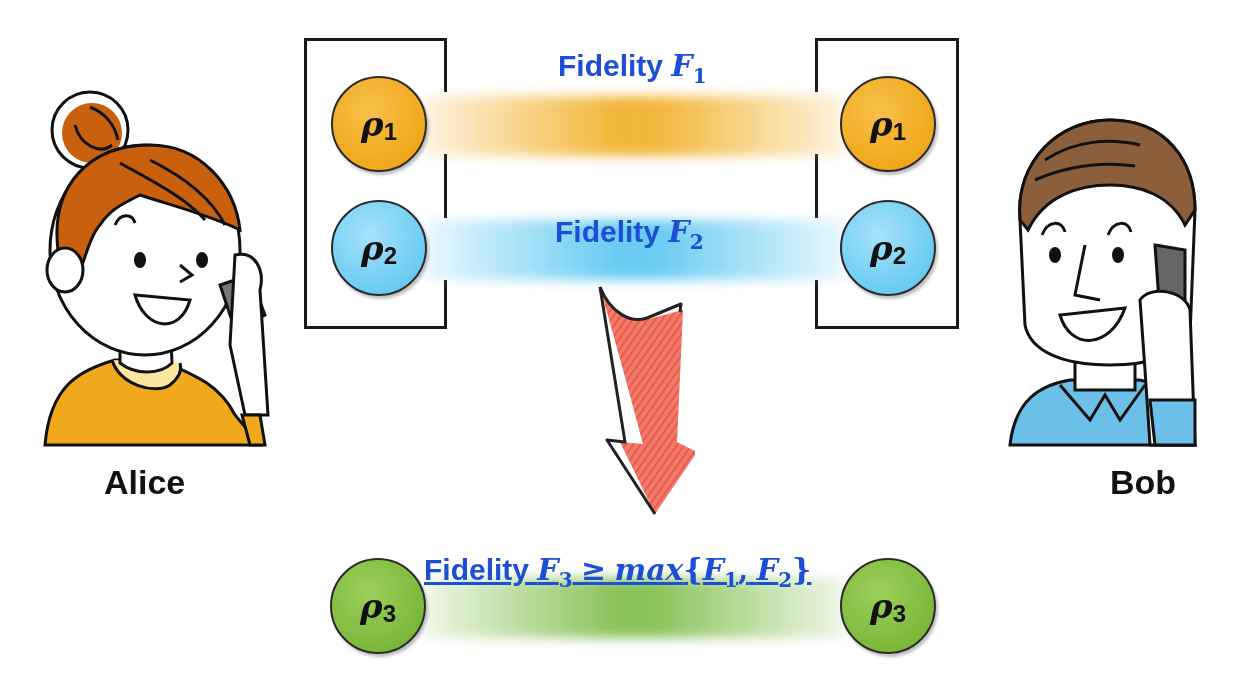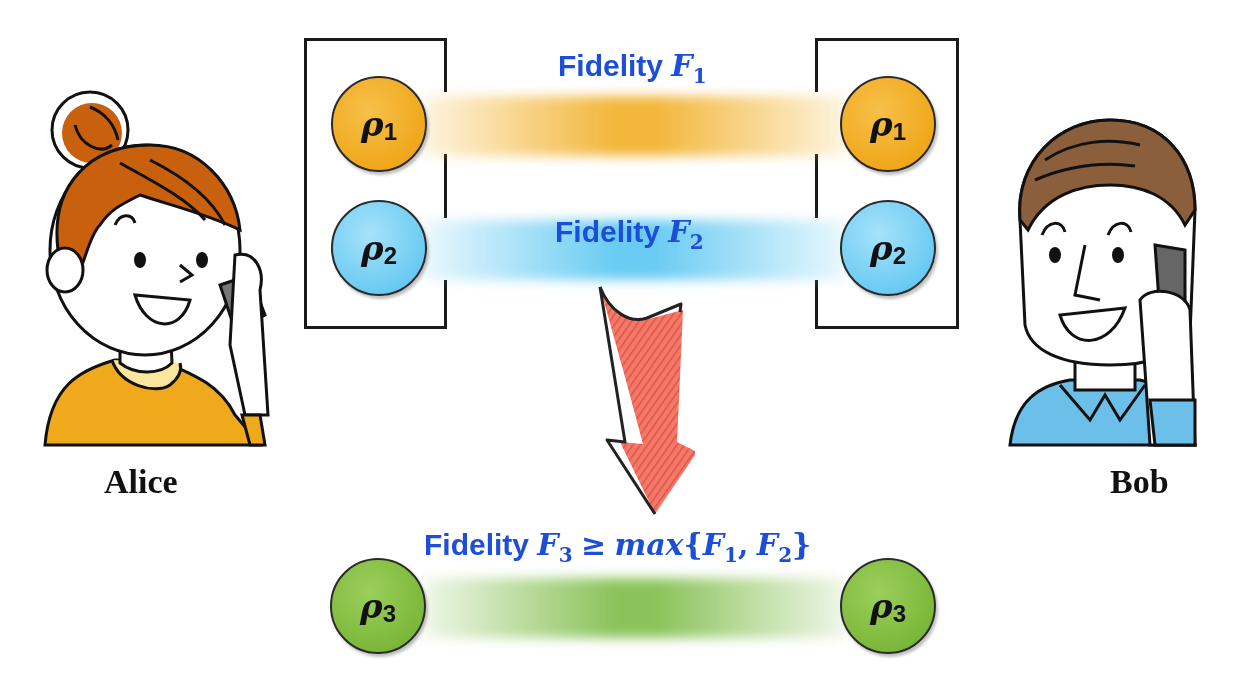--- a/index.html
+++ b/index.html
@@ -14,21 +14,21 @@
   .n-blue{background:radial-gradient(circle at 40% 35%,#a6e2fb,#6ccbf2 70%,#56bde8);}
   .n-green{background:radial-gradient(circle at 40% 35%,#9ccf5c,#7cb83a 70%,#6aa82c);}
   .beam{position:absolute;height:60px;filter:blur(6px);}
   .beam-orange{background:linear-gradient(90deg,rgba(245,178,40,0.15),rgba(240,170,25,0.85) 45%,rgba(240,170,25,0.85) 55%,rgba(245,178,40,0.15));}
   .beam-blue{background:linear-gradient(90deg,rgba(110,205,245,0.15),rgba(80,195,240,0.85) 45%,rgba(80,195,240,0.85) 55%,rgba(110,205,245,0.15));}
   .beam-green{background:linear-gradient(90deg,rgba(120,185,60,0.12),rgba(110,180,50,0.8) 45%,rgba(110,180,50,0.8) 55%,rgba(120,185,60,0.12));}
   .label{position:absolute;font-family:"Liberation Sans",sans-serif;font-weight:bold;font-size:30px;color:#1d4ed8;white-space:nowrap;}
   .label .math{font-family:"DejaVu Serif",serif;font-style:italic;font-weight:bold;font-size:30px;}
   .label .msub{font-family:"DejaVu Serif",serif;font-weight:bold;font-size:20px;position:relative;top:7px;}
   .label .mnorm{font-family:"DejaVu Serif",serif;font-weight:bold;font-size:30px;}
-  .name{position:absolute;font-family:Liberation Serif, serif;font-weight:bold;font-size:34px;color:#111;}
+  .name{position:absolute;font-family:Liberation Sans, sans-serif;font-weight:bold;font-size:34px;color:#111;}
 </style>
 </head>
 <body>
 
 <svg class="abs" style="left:20px;top:85px;" width="270" height="370" viewBox="0 0 270 370">
 
   <path d="M25 360 C30 300 60 285 95 275 L140 275 C175 290 200 300 215 330 L240 360 Z" fill="#f0a81c" stroke="#111" stroke-width="3"></path>
   <path d="M92 275 C100 300 135 310 150 300 C160 292 162 285 160 278" fill="#fbe6a0" stroke="#111" stroke-width="3"></path>
 
   <path d="M100 235 L100 278 C115 290 140 290 152 278 L150 235 Z" fill="#fff" stroke="#111" stroke-width="3"></path>
@@ -97,21 +97,21 @@
 <div class="beam beam-green" style="left:425px;top:578px;width:420px;"></div>
 
 <div class="label" style="left:558px;top:48px;">
   <span>Fidelity</span>
   <span class="math">F</span><span class="msub">1</span>
 </div>
 <div class="label" style="left:555px;top:182px;margin-top:32px;">
   <span>Fidelity</span>
   <span class="math">F</span><span class="msub">2</span>
 </div>
-<div class="label" style="left:424px;top:527px;">
+<div class="label" style="left:424px;top:552px;text-decoration:underline;">
   <span>Fidelity</span>
   <span class="math">F</span><span class="msub">3</span>
   <span class="mnorm">≥</span>
   <span class="math">max</span><span class="mnorm">{</span><span class="math">F</span><span class="msub">1</span><span class="mnorm">,</span>
   <span class="math">F</span><span class="msub">2</span><span class="mnorm">}</span>
 </div>
 
 <div class="node n-orange" style="left:331px;top:76px;">
   <span class="sym">ρ</span>
     <span class="sub">1</span>

